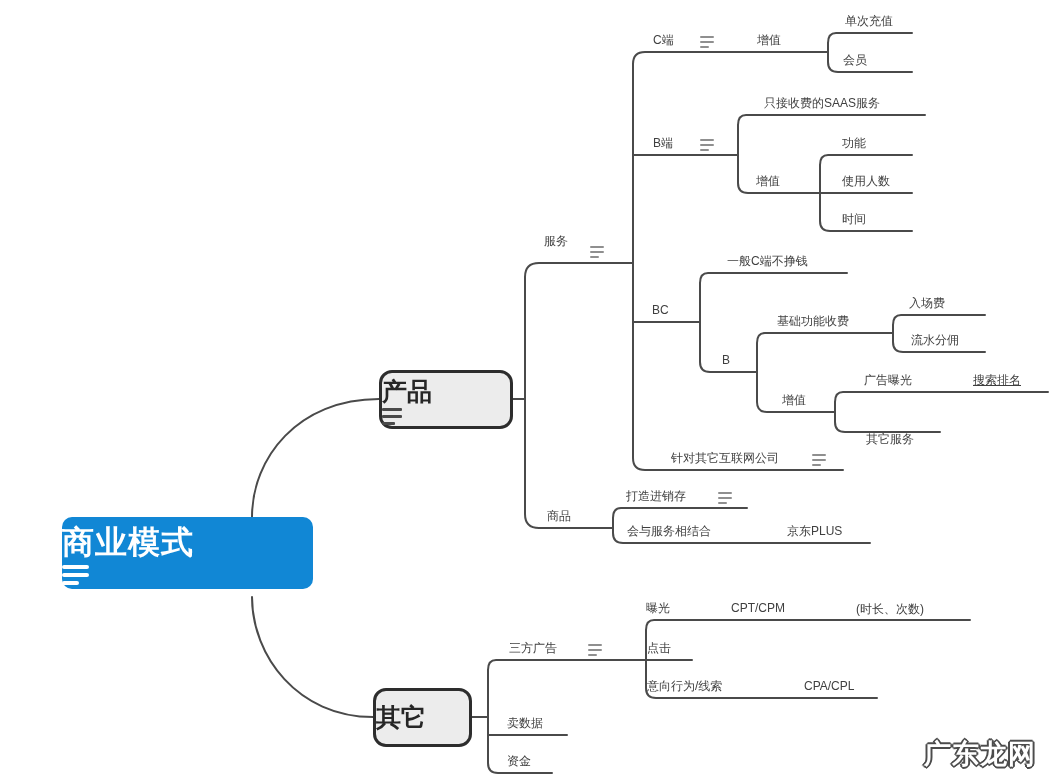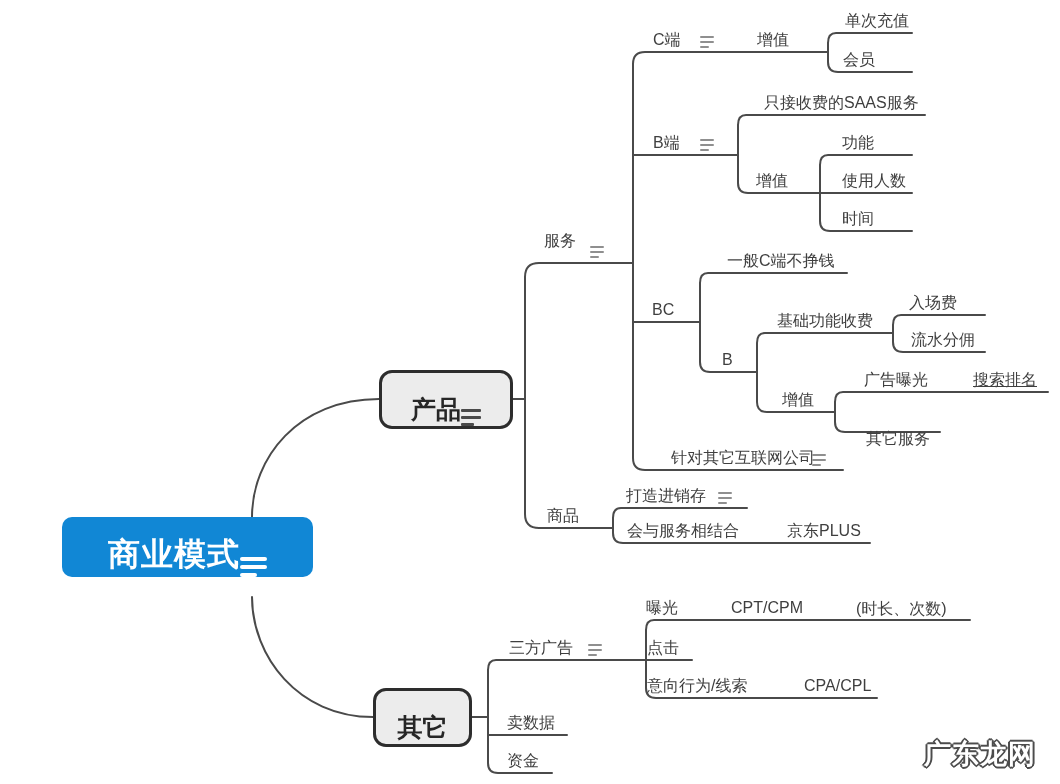--- a/index.html
+++ b/index.html
@@ -9,32 +9,33 @@
   }
   #stage{
     position:relative;
     width:1060px;height:784px;
     background:#ffffff;
     overflow:hidden;
   }
   #wires{position:absolute;left:0;top:0;}
   .lbl{
     position:absolute;
-    font-size:16px;
+    font-size:12px;
     line-height:18px;
     color:#3f3f3f;
     white-space:nowrap;
   }
   .node{
     position:absolute;
     box-sizing:border-box;
     display:flex;
-    align-items:flex-end;
+    align-items:flex-start;
     justify-content:center;
     border-radius:13px;
+    flex-direction:column;
   }
   .branch-node{
     background:#ececec;
     border:3px solid #2d2d2d;
     color:#262626;
     font-weight:bold;
     font-size:25px;
   }
   .root-node{
     background:#1187d5;
@@ -101,21 +102,21 @@
       <path d="M747,508 H621 Q613,508 613,518 V533 Q613,543 623,543 H870"></path>
 
       <path d="M472,717 H488"></path>
       <path d="M646,660 H496 Q488,660 488,670 V763 Q488,773 498,773 H552"></path>
       <path d="M488,735 H567"></path>
       <path d="M970,620 H654 Q646,620 646,630 V688 Q646,698 656,698 H877"></path>
       <path d="M646,660 H692"></path>
     </g>
   </svg>
 
-  <div class="node root-node" style="left:62px;top:517px;width:251px;height:60px;">
+  <div class="node root-node" style="left:62px;top:517px;width:251px;height:72px;">
     <span>商业模式</span>
     <span class="nicon lg">
         <i></i>
         <i></i>
         <i class="short"></i>
       </span>
   </div>
 
   <div class="node branch-node" style="left:379px;top:370px;width:134px;height:59px;">
     <span>产品</span>

